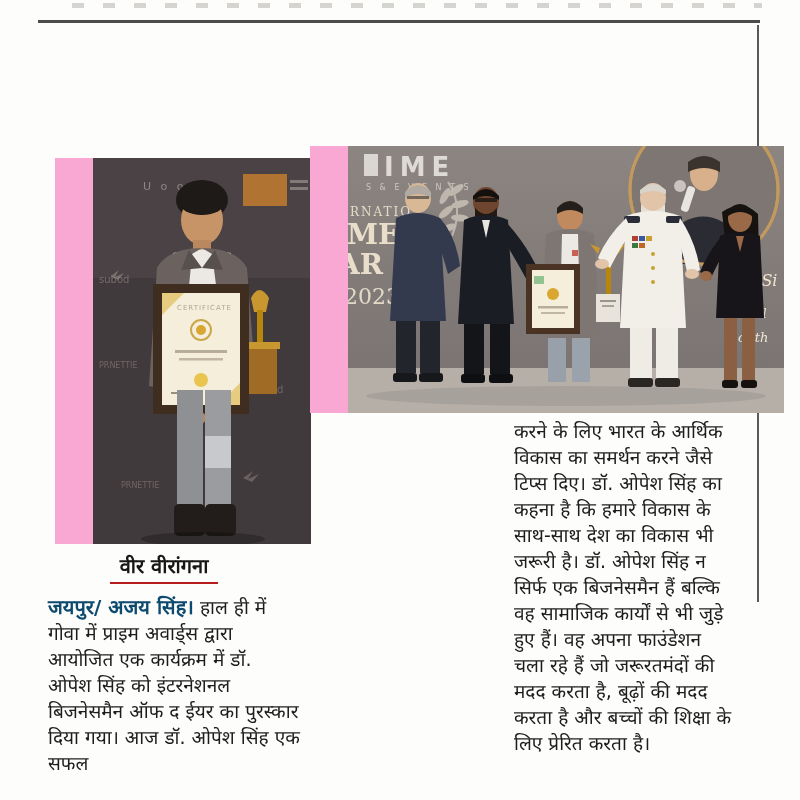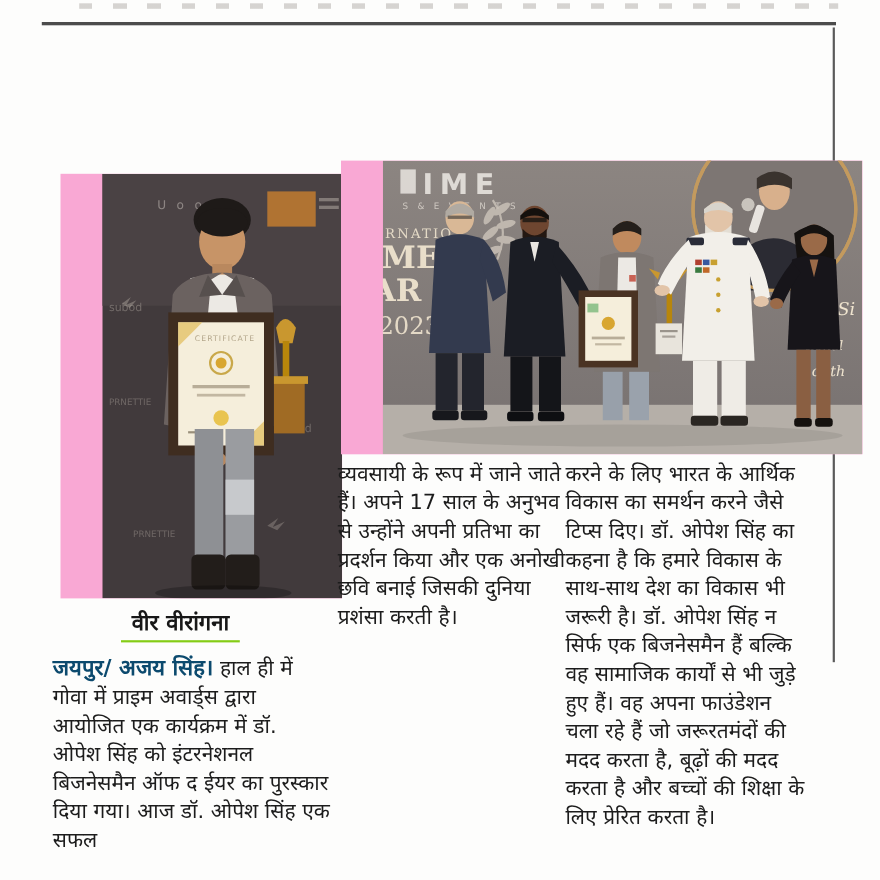--- a/index.html
+++ b/index.html
@@ -24,21 +24,21 @@
   .headline .hl-line { display:block; white-space:nowrap; }
 
   .photo { position:absolute; overflow:hidden; background:#f9a8d4;padding-left:38px; }
   .photo-left  { left:55px;  top:158px; width:218px; height:386px; }
   .photo-right { left:310px; top:146px; width:436px; height:267px; }
   .photo svg { display:block; }
 
   .caption-wrap { position:absolute; left:55px; top:552px; width:218px; text-align:center; }
   .caption {
     display:inline-block; font-size:20px; font-weight:700; color:#171717;
-    border-bottom:2px solid #84cc16; padding:0 10px 3px 10px;
+    border-bottom:2px solid #b91c1c; padding:0 10px 3px 10px;
   }
 
   .body-col { position:absolute; font-size:19px; line-height:26px; color:#1c1c1c; }
   .col-1 { left:48px;  top:594px; width:252px; }
   .col-2 { left:307px; top:418px; width:218px; }
   .col-3 { left:514px; top:418px; width:218px; }
   .byline { font-weight:700; font-size:20px; color:#0c4a6e; }
   .para { margin:0; }
   .para.indent { text-indent:30px; }
 </style>
@@ -265,20 +265,19 @@
   </div>
 
   <div class="body-col col-1">
     <p class="para">
       <span class="byline">जयपुर/ अजय सिंह।</span>
       <span>हाल ही में गोवा में प्राइम अवार्ड्स द्वारा आयोजित एक कार्यक्रम में डॉ. ओपेश सिंह को इंटरनेशनल बिजनेसमैन ऑफ द ईयर का पुरस्कार दिया गया। आज डॉ. ओपेश सिंह एक सफल</span>
     </p>
   </div>
 
   <div class="body-col col-2">
-    <p class="para">व्यवसायी के रूप में जाने जाते हैं। अपने 17 साल के अनुभव से उन्होंने अपनी प्रतिभा का प्रदर्शन किया और एक अनोखी छवि बनाई जिसकी दुनिया प्रशंसा करती है।</p>
   </div>
 
   <div class="body-col col-3">
     <p class="para">करने के लिए भारत के आर्थिक विकास का समर्थन करने जैसे टिप्स दिए। डॉ. ओपेश सिंह का कहना है कि हमारे विकास के साथ-साथ देश का विकास भी जरूरी है। डॉ. ओपेश सिंह न सिर्फ एक बिजनेसमैन हैं बल्कि वह सामाजिक कार्यों से भी जुड़े हुए हैं। वह अपना फाउंडेशन चला रहे हैं जो जरूरतमंदों की मदद करता है, बूढ़ों की मदद करता है और बच्चों की शिक्षा के लिए प्रेरित करता है।</p>
   </div>
 
 </div>
 
 </body></html>

